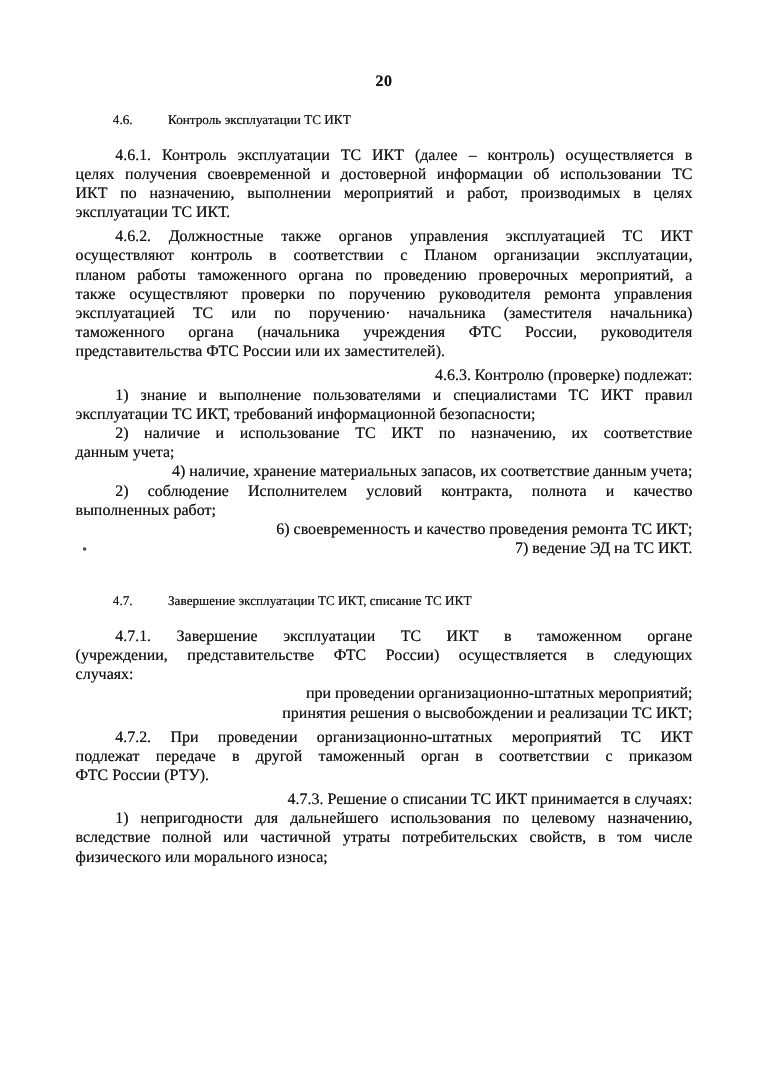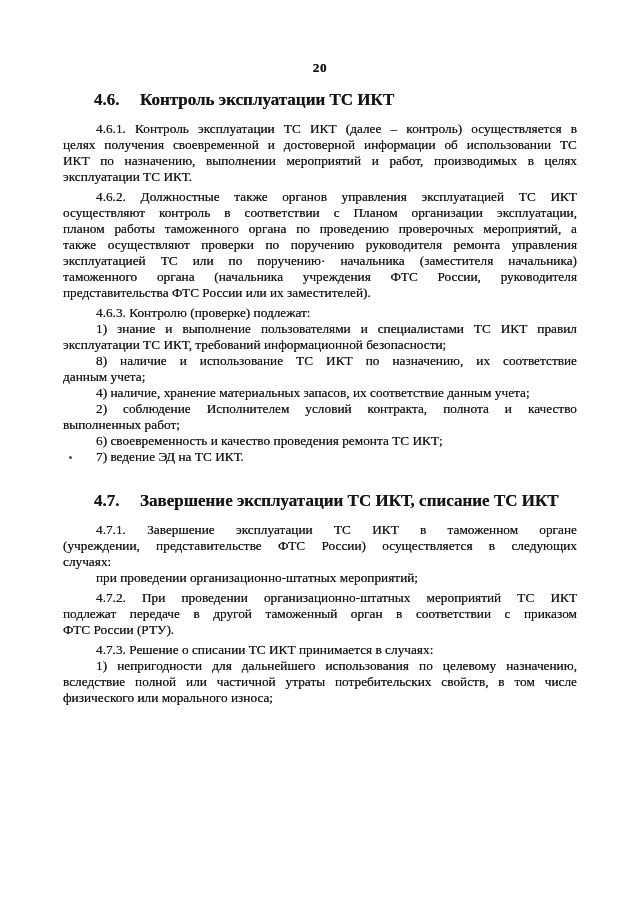--- a/index.html
+++ b/index.html
@@ -17,28 +17,28 @@
     overflow:hidden;
   }
   .pageno{
     text-align:center;
     font-weight:bold;
     letter-spacing:0.5px;
   }
   .hd{
     margin:16px 0 13px 0;
     padding-left:31px;
-    font-weight:bold;
-    font-size:17px;
+    font-weight:normal;
+    font-size:11px;
   }
   .hd.hd2{margin-top:28px;}
   .hd .hnum{display:inline-block;min-width:46px;}
   .para{margin:4px 0 0 0;}
   .ln{min-height:16px;}
-  .ind{text-indent:33px;}
+  .ind{text-indent:33px;text-align:right;}
   .just{text-align:justify;text-align-last:justify;}
   .speck{
     position:absolute;
     left:69px;top:456px;
     width:3px;height:3px;
     border-radius:50%;
     background:#2f2f2f;
     opacity:.85;
   }
 </style>
@@ -67,39 +67,40 @@
     <div class="ln just">также осуществляют проверки по поручению руководителя ремонта управления</div>
     <div class="ln just">эксплуатацией ТС или по поручению· начальника (заместителя начальника)</div>
     <div class="ln just">таможенного органа (начальника учреждения ФТС России, руководителя</div>
     <div class="ln">представительства ФТС России или их заместителей).</div>
   </div>
 
   <div class="para">
     <div class="ln ind">4.6.3. Контролю (проверке) подлежат:</div>
     <div class="ln ind just">1) знание и выполнение пользователями и специалистами ТС ИКТ правил</div>
     <div class="ln">эксплуатации ТС ИКТ, требований информационной безопасности;</div>
-    <div class="ln ind just">8) наличие и использование ТС ИКТ по назначению, их соответствие</div>
+    <div class="ln ind just">2) наличие и использование ТС ИКТ по назначению, их соответствие</div>
     <div class="ln">данным учета;</div>
     <div class="ln ind">4) наличие, хранение материальных запасов, их соответствие данным учета;</div>
     <div class="ln ind just">2) соблюдение Исполнителем условий контракта, полнота и качество</div>
     <div class="ln">выполненных работ;</div>
     <div class="ln ind">6) своевременность и качество проведения ремонта ТС ИКТ;</div>
     <div class="ln ind">7) ведение ЭД на ТС ИКТ.</div>
   </div>
 
 
   <div class="hd hd2">
     <span class="hnum">4.7.</span><span>Завершение эксплуатации ТС ИКТ, списание ТС ИКТ</span>
   </div>
 
   <div class="para">
     <div class="ln ind just">4.7.1. Завершение эксплуатации ТС ИКТ в таможенном органе</div>
     <div class="ln just">(учреждении, представительстве ФТС России) осуществляется в следующих</div>
     <div class="ln">случаях:</div>
     <div class="ln ind">при проведении организационно-штатных мероприятий;</div>
+    <div class="ln ind">принятия решения о высвобождении и реализации ТС ИКТ;</div>
   </div>
 
   <div class="para">
     <div class="ln ind just">4.7.2. При проведении организационно-штатных мероприятий ТС ИКТ</div>
     <div class="ln just">подлежат передаче в другой таможенный орган в соответствии с приказом</div>
     <div class="ln">ФТС России (РТУ).</div>
   </div>
 
   <div class="para">
     <div class="ln ind">4.7.3. Решение о списании ТС ИКТ принимается в случаях:</div>

